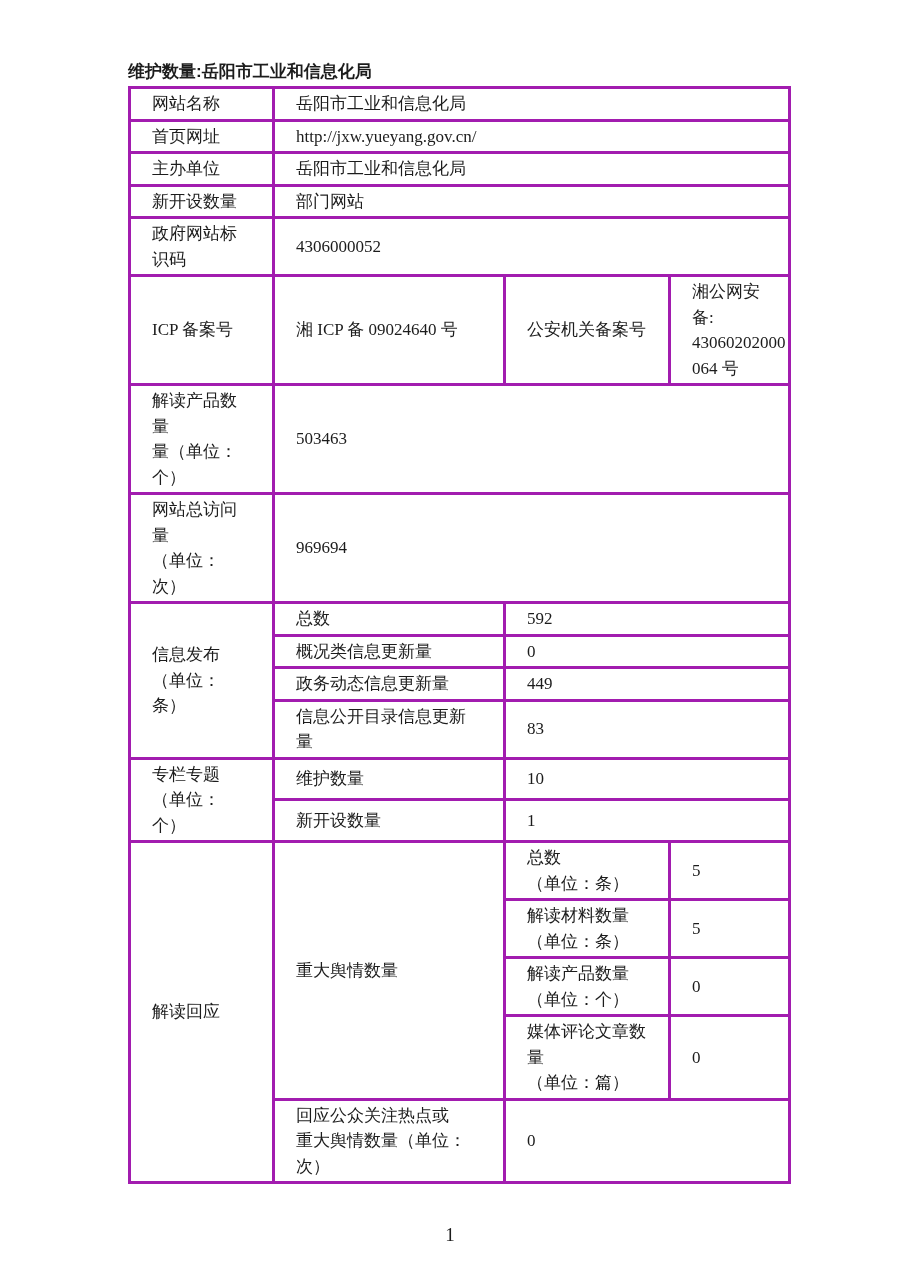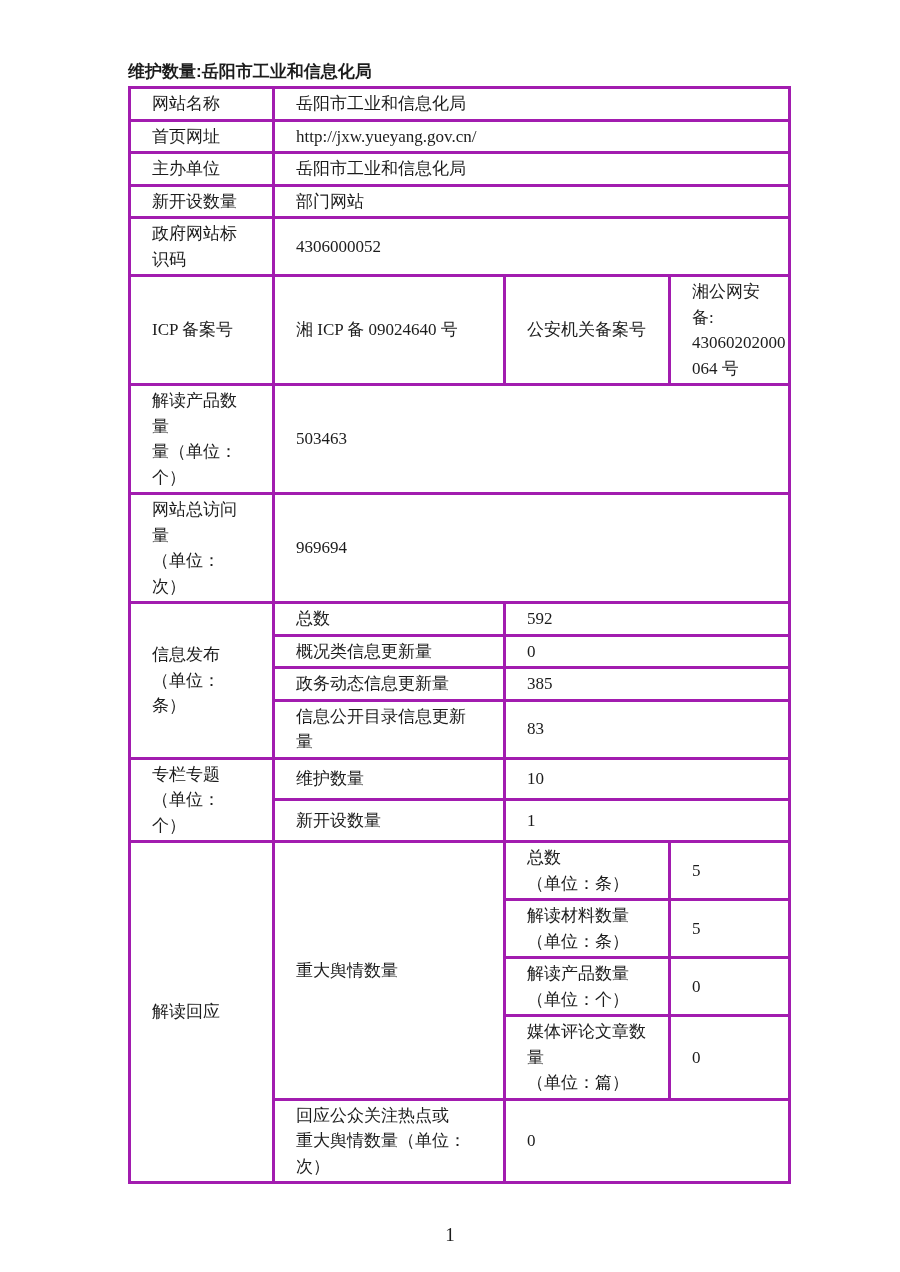--- a/index.html
+++ b/index.html
@@ -130,21 +130,21 @@
 （单位：条）</td>
         <td>总数</td>
         <td colspan="2">592</td>
       </tr>
       <tr class="h32">
         <td>概况类信息更新量</td>
         <td colspan="2">0</td>
       </tr>
       <tr class="h31">
         <td>政务动态信息更新量</td>
-        <td colspan="2">385</td>
+        <td colspan="2">449</td>
       </tr>
       <tr class="h31">
         <td>信息公开目录信息更新量</td>
         <td colspan="2">83</td>
       </tr>
 
       <tr class="h29">
         <td rowspan="2">专栏专题
 （单位：个）</td>
         <td>维护数量</td>

